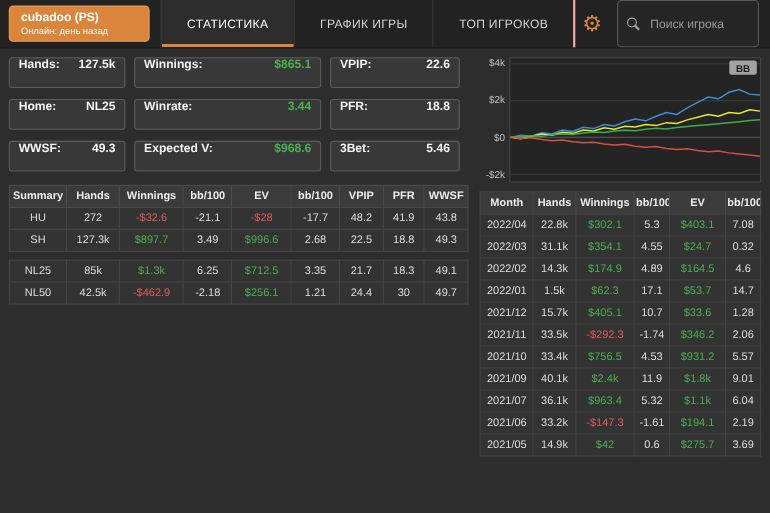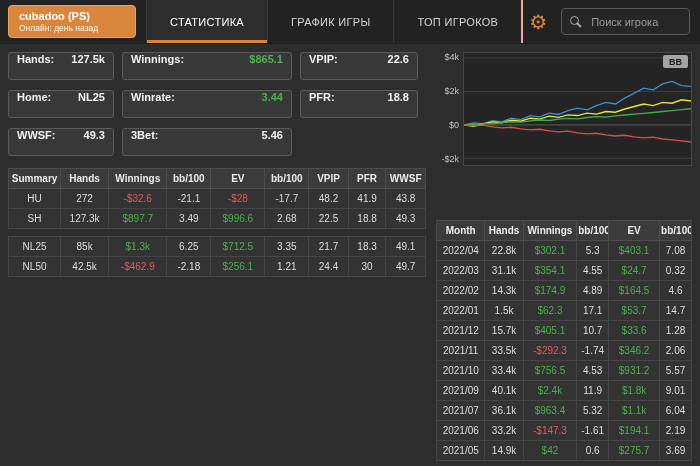--- a/index.html
+++ b/index.html
@@ -25,37 +25,37 @@
   .tab {
     display:flex; align-items:center; padding:0 23px;
     font-size:11px; letter-spacing:.3px; color:#d5d5d5;
     border-left:1px solid #383838; cursor:pointer; white-space:nowrap;
   }
   .tab:last-child { border-right:2px solid #fca5a5;justify-content:flex-end; }
   .tab.active { background:#2d2d2d; color:#fff; box-shadow: inset 0 -3px 0 var(--accent,#d9853c); }
   .gear-btn { margin-left:auto; align-self:center; background:none; border:none; padding:0 6px; cursor:pointer; }
   .gear-glyph { font-size:20px; color:var(--accent,#d9853c); line-height:20px; }
   .search-box {
-    align-self:center; margin:0 10px 0 8px; width:140px; height:27px;
+    align-self:center; margin:0 10px 0 8px; width:140px; height:43px;
     background:#262626; border:1px solid #5a5a5a; border-radius:4px;
     display:flex; align-items:center; gap:7px; padding:0 8px;
   }
   .mag { position:relative; width:12px; height:12px; flex:0 0 12px; }
   .mag::before { content:""; position:absolute; width:7px; height:7px; border:1.5px solid #a7a7a7; border-radius:50%; left:0; top:0; }
   .mag::after { content:""; position:absolute; width:6px; height:1.5px; background:#a7a7a7; transform:rotate(45deg); left:6px; top:8.5px; }
   .search-box input {
     background:transparent; border:none; outline:none; width:100%;
     font-family:"Liberation Sans",sans-serif; font-size:11px; color:#ddd;
   }
   .search-box input::placeholder { color:#9a9a9a; }
 
   
   .content { display:flex; gap:10px; padding:8px; height:421px; }
   .left-panel { flex:0 0 418px; }
-  .right-panel { flex:1; display:flex; flex-direction:column; min-width:0;gap:46px; }
+  .right-panel { flex:1; display:flex; flex-direction:column; min-width:0; }
 
   .stats-grid { display:grid; grid-template-columns:106px 170px 118px; gap:10px 8px; margin-bottom:12px; }
   .stat-box {
     height:28px; background:#383838; border:1px solid #5c5c5c; border-radius:3px;
     display:flex; align-items:flex-start; justify-content:space-between; padding:0 8px;
   }
   .stat-label { font-size:11px; font-weight:bold; color:#f2f2f2; white-space:nowrap; }
   .stat-value { font-size:11px; font-weight:bold; color:#f2f2f2; white-space:nowrap; }
 
   .green { color:var(--positive,#4cb050) !important; }
@@ -136,20 +136,24 @@
         <span class="stat-label">Winrate:</span>
         <span class="stat-value green">3.44</span>
       </div>
       <div class="stat-box">
         <span class="stat-label">PFR:</span>
         <span class="stat-value">18.8</span>
       </div>
       <div class="stat-box">
         <span class="stat-label">WWSF:</span>
         <span class="stat-value">49.3</span>
+      </div>
+      <div class="stat-box">
+        <span class="stat-label">Expected V:</span>
+        <span class="stat-value green">$968.6</span>
       </div>
       <div class="stat-box">
         <span class="stat-label">3Bet:</span>
         <span class="stat-value">5.46</span>
       </div>
     </div>
 
     <table class="data-table" data-table="summary_table">
       <colgroup>
         <col style="width:12.5%">

